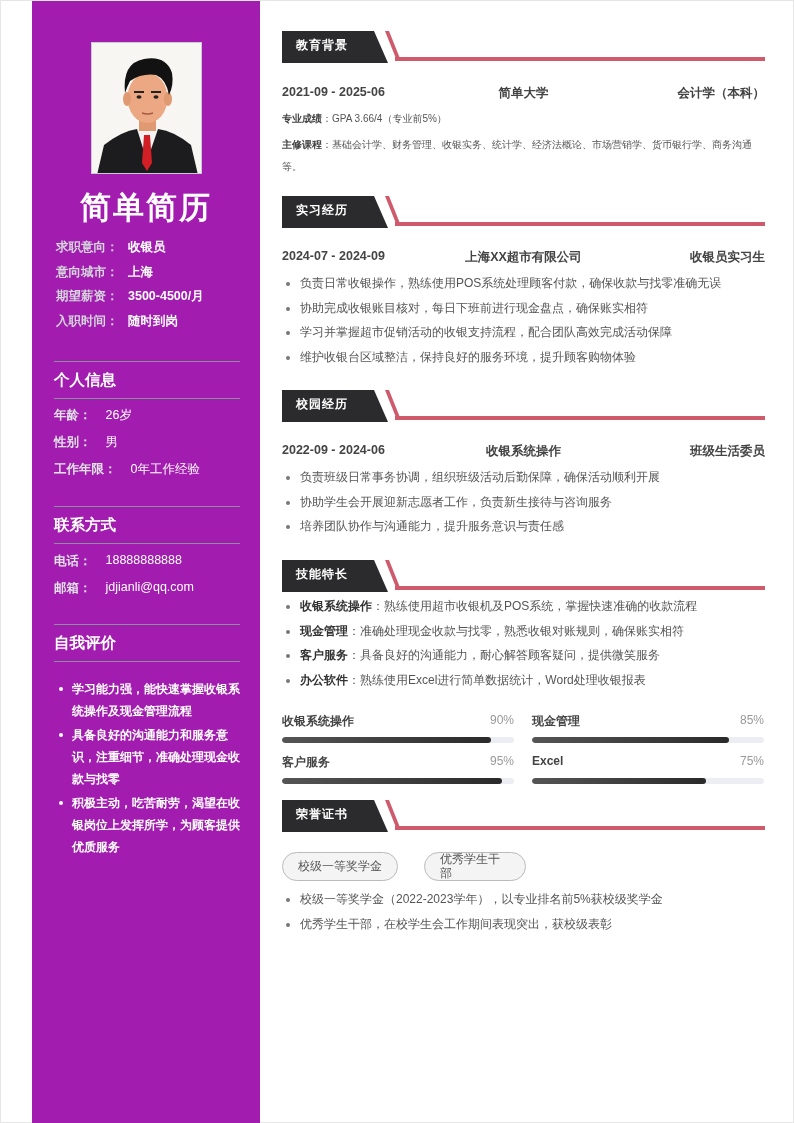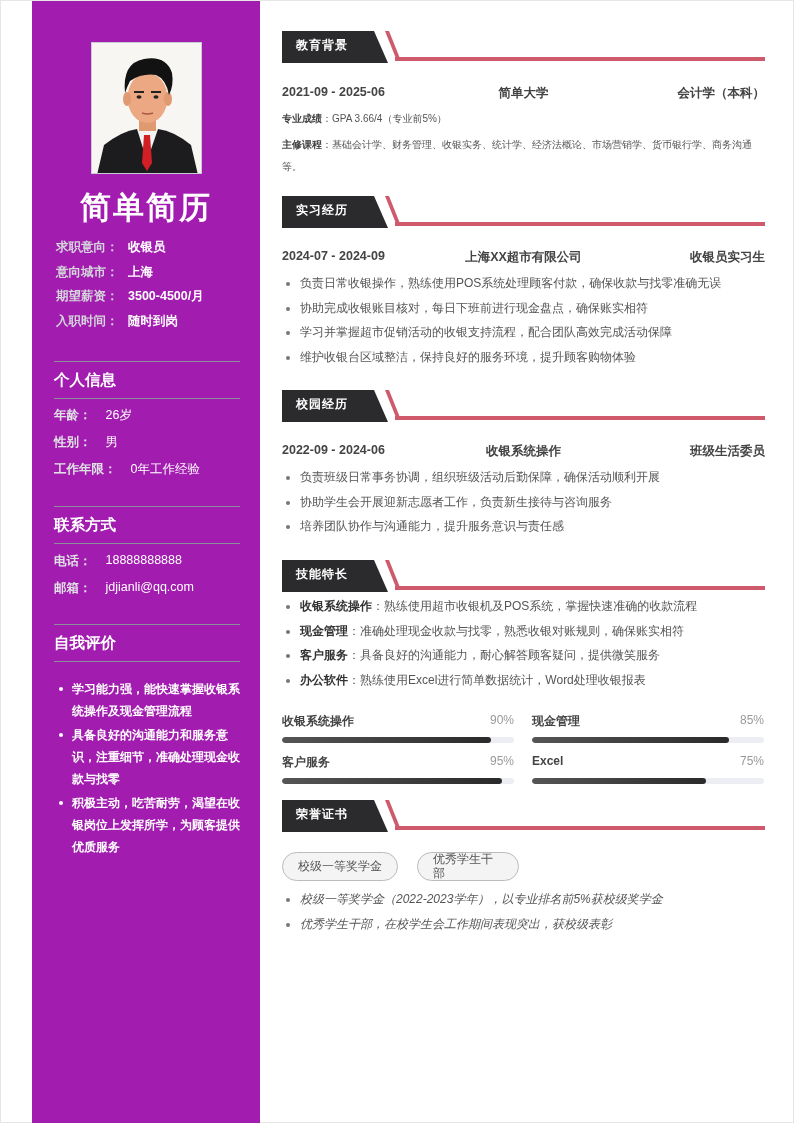--- a/index.html
+++ b/index.html
@@ -36,21 +36,21 @@
   .blist { position: absolute; left: 0; width: 483px; list-style: none; }
   .blist li { position: relative; padding-left: 18px; font-size: 12px; color: #555; height: 24.5px; line-height: 24px; }
   .blist li::before { content: ""; position: absolute; left: 4px; top: 11px; width: 4px; height: 4px; border-radius: 50%; background: #777; }
   .blist li b { color: #333; }
   .skills { position: absolute; left: 0; top: 712px; width: 483px; display: grid; grid-template-columns: 232px 232px; column-gap: 18px; row-gap: 11px; }
   .skill .top { display: flex; justify-content: space-between; font-size: 12px; height: 17px; }
   .skill .top .sn { font-weight: bold; color: #444; }
   .skill .top .sp { color: #999; }
   .skill .track { margin-top: 7px; height: 6px; border-radius: 3px; background: #eceef3; position: relative; overflow: hidden; }
   .skill .fill { position: absolute; left: 0; top: 0; height: 6px; border-radius: 3px; background: linear-gradient(90deg, #555 0%, #2a2a2a 100%); }
-  .badges { position: absolute; left: 0; top: 851px; display: flex; gap: 19px; }
+  .badges { position: absolute; left: 0; top: 851px; display: flex; gap: 26px; }
   .badge { height: 29px; border: 1px solid #bbb; border-radius: 15px; background: #f4f4f4; font-size: 12px; color: #555; padding: 0 15px; display: flex; align-items: center; }
   .badge.wrap { width: 102px; line-height: 14px; align-items: flex-start; padding-top: 0; overflow: hidden; flex-direction: column; justify-content: flex-start; }
   .badge.wrap span { display: block; margin-top: -1px; }
 </style>
 </head>
 <body>
 
 <div class="page">
 
   <aside class="sidebar">
@@ -268,18 +268,18 @@
         </div>
       <div class="slash"></div>
       <div class="bar"></div>
     </div>
     <div class="badges">
       <div class="badge">校级一等奖学金</div>
       <div class="badge wrap">
           <span>优秀学生干部</span>
         </div>
     </div>
-    <ul class="blist" style="top:886px;font-style:italic;">
+    <ul class="blist" style="top:886px;">
       <li>校级一等奖学金（2022-2023学年），以专业排名前5%获校级奖学金</li>
       <li>优秀学生干部，在校学生会工作期间表现突出，获校级表彰</li>
     </ul>
   </main>
 </div>
 
 </body></html>

